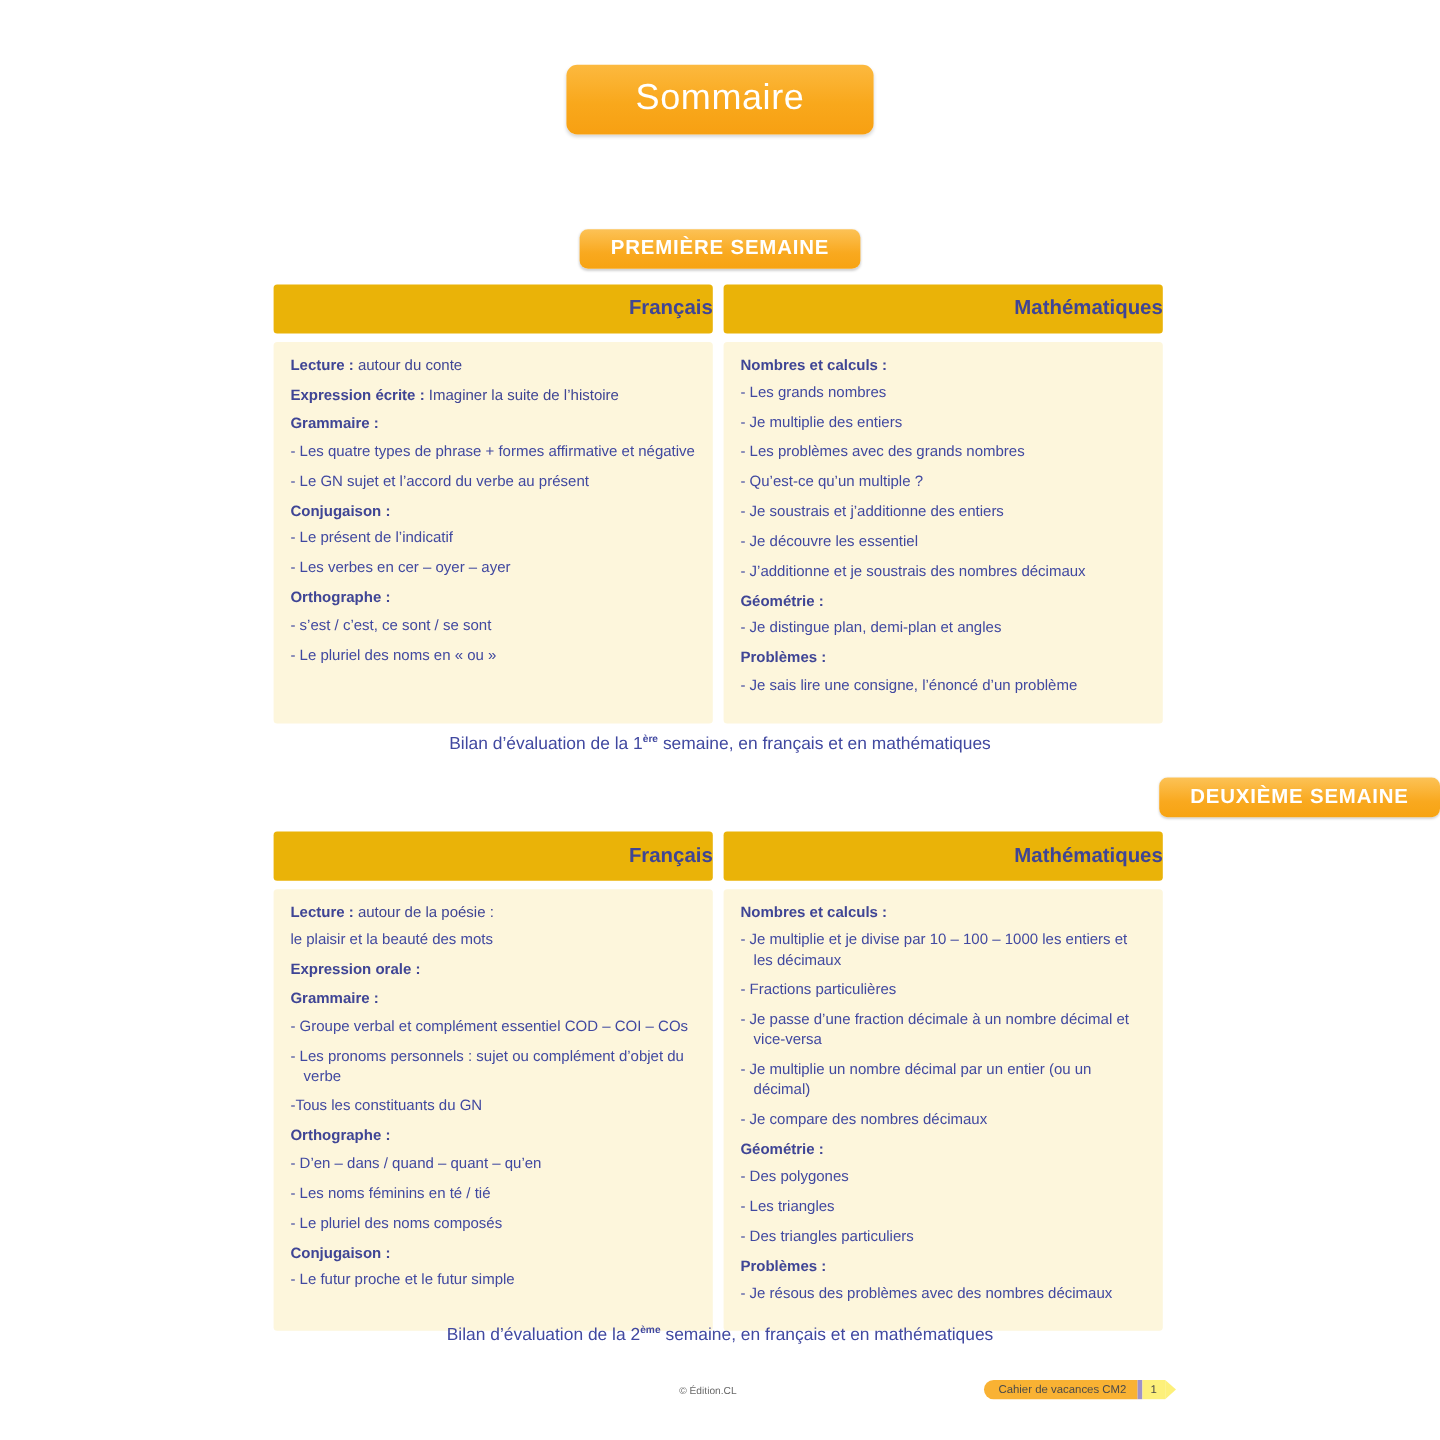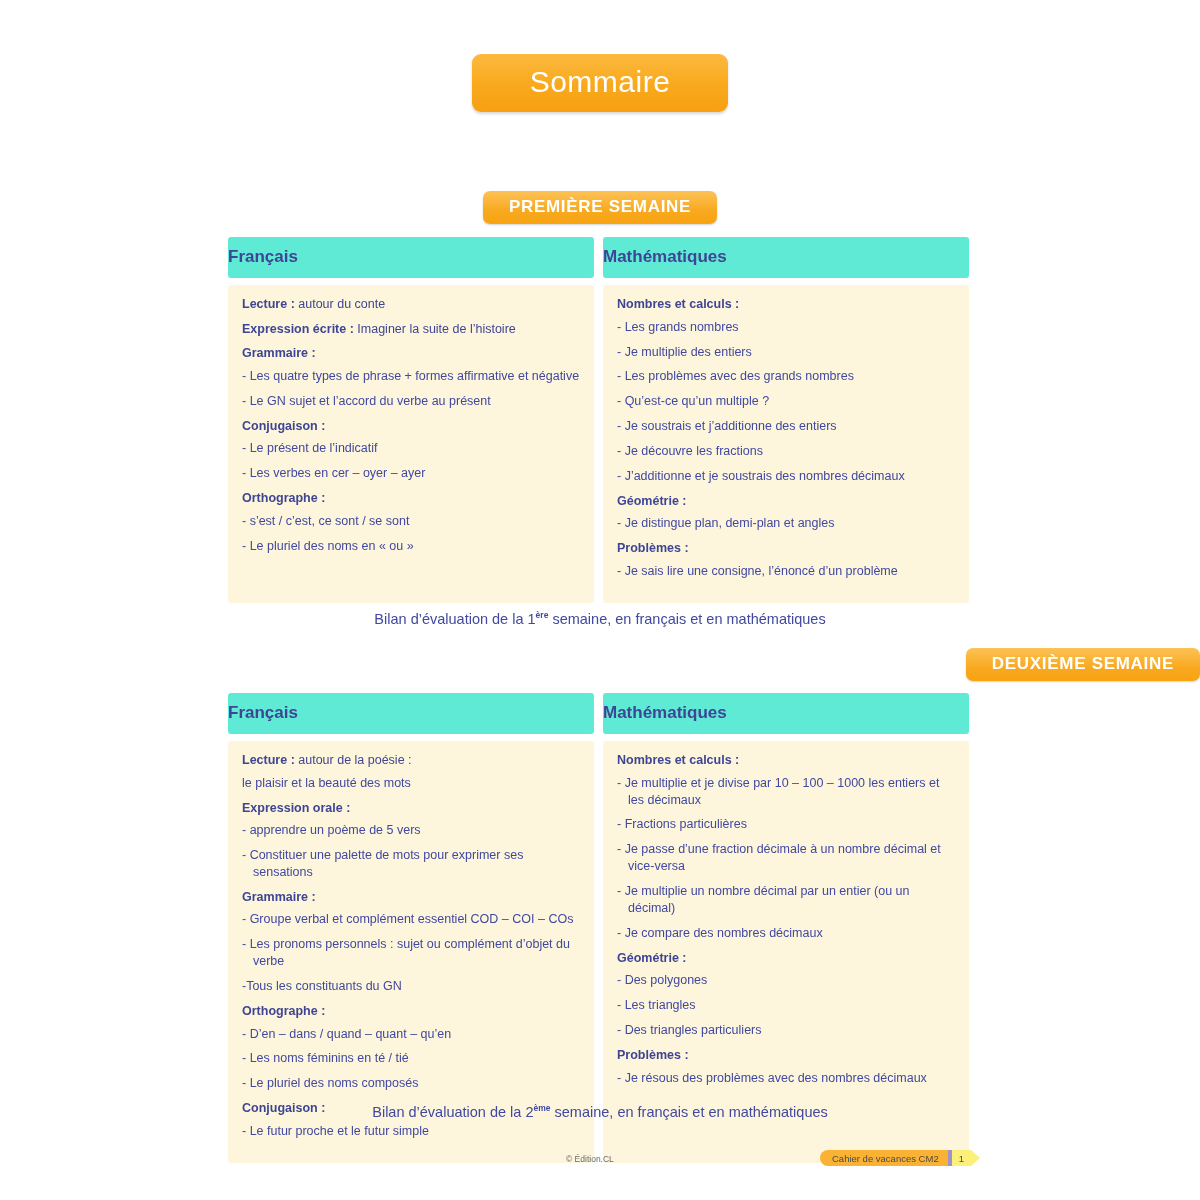--- a/index.html
+++ b/index.html
@@ -36,22 +36,22 @@
     font-size:17px;font-weight:bold;letter-spacing:.7px;
     padding:6px 26px 7px 26px;
     border-radius:7px;
     box-shadow:0 1px 2px rgba(0,0,0,.18);
   }
 
   
   .cols{position:absolute;display:flex;gap:9px;}
   .col{width:366px;display:flex;flex-direction:column;gap:7px;}
   .col-head{
-    background:#5eead4;
-    text-align:left;
+    background:#eab308;
+    text-align:right;
     font-size:17px;font-weight:bold;
     color:#3f4595;
     padding:10px 0 11px 0;
     border-radius:3px;
   }
   .col-body{
     background:#fdf6dc;
     border-radius:3px;
     padding:12px 14px 14px 14px;
     flex:1 1 auto;
@@ -168,21 +168,21 @@
         <div class="col-head">Mathématiques</div>
         <div class="col-body">
           <div class="sec">
             <div class="sec-title"><span>Nombres et calculs :</span></div>
             <ul class="items">
               <li>- Les grands nombres</li>
               <li>- Je multiplie des entiers</li>
               <li>- Les  problèmes avec des grands nombres</li>
               <li>- Qu’est-ce qu’un multiple ?</li>
               <li>- Je soustrais et j’additionne des entiers</li>
-              <li>- Je découvre les fractions</li>
+              <li>- Je découvre les essentiel</li>
               <li>- J’additionne et je soustrais des nombres décimaux</li>
             </ul>
           </div>
           <div class="sec">
             <div class="sec-title"><span>Géométrie :</span></div>
             <ul class="items">
               <li>- Je distingue plan, demi-plan et angles</li>
             </ul>
           </div>
           <div class="sec">
@@ -204,24 +204,20 @@
   <div class="cols" id="week2-cols" style="left:228px;top:693px;width:745px;">
       <div class="col">
         <div class="col-head">Français</div>
         <div class="col-body">
           <div class="sec">
             <div class="sec-title"><span>Lecture :</span><span class="rest"> autour de la poésie :</span></div>
             <div class="plain-line">le plaisir et la beauté des mots</div>
           </div>
           <div class="sec">
             <div class="sec-title"><span>Expression orale :</span></div>
-            <ul class="items">
-              <li>- apprendre un poème de 5 vers</li>
-              <li>- Constituer une palette de mots pour exprimer ses sensations</li>
-            </ul>
           </div>
           <div class="sec">
             <div class="sec-title"><span>Grammaire :</span></div>
             <ul class="items">
               <li>- Groupe verbal et complément essentiel COD – COI – COs</li>
               <li>- Les pronoms personnels : sujet ou complément d’objet du verbe</li>
               <li>-Tous les constituants du GN</li>
             </ul>
           </div>
           <div class="sec">

